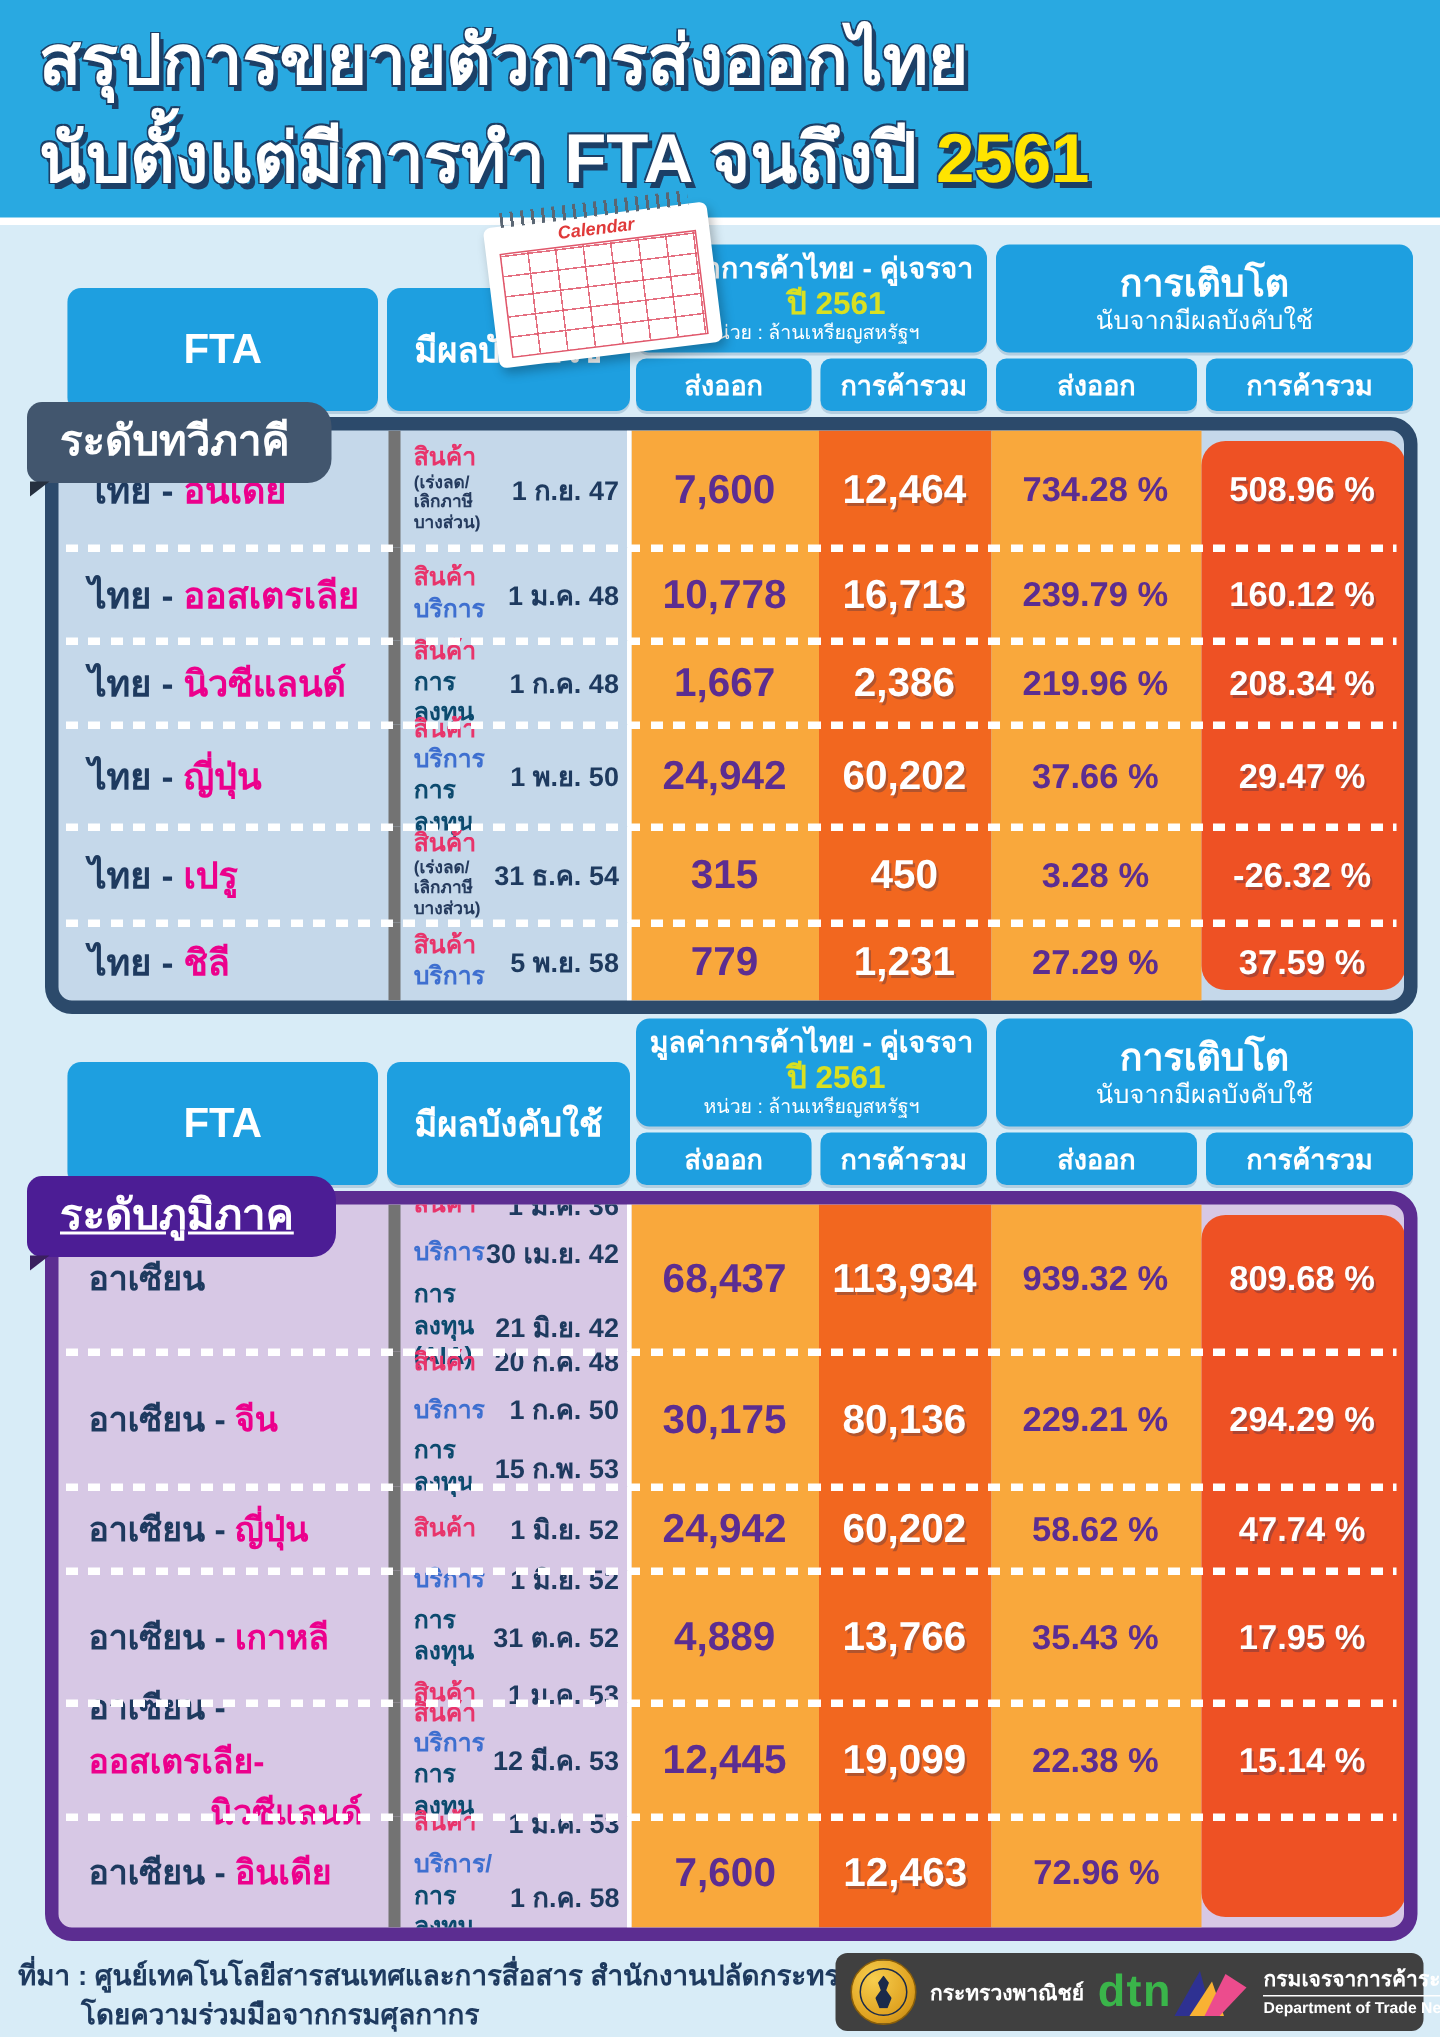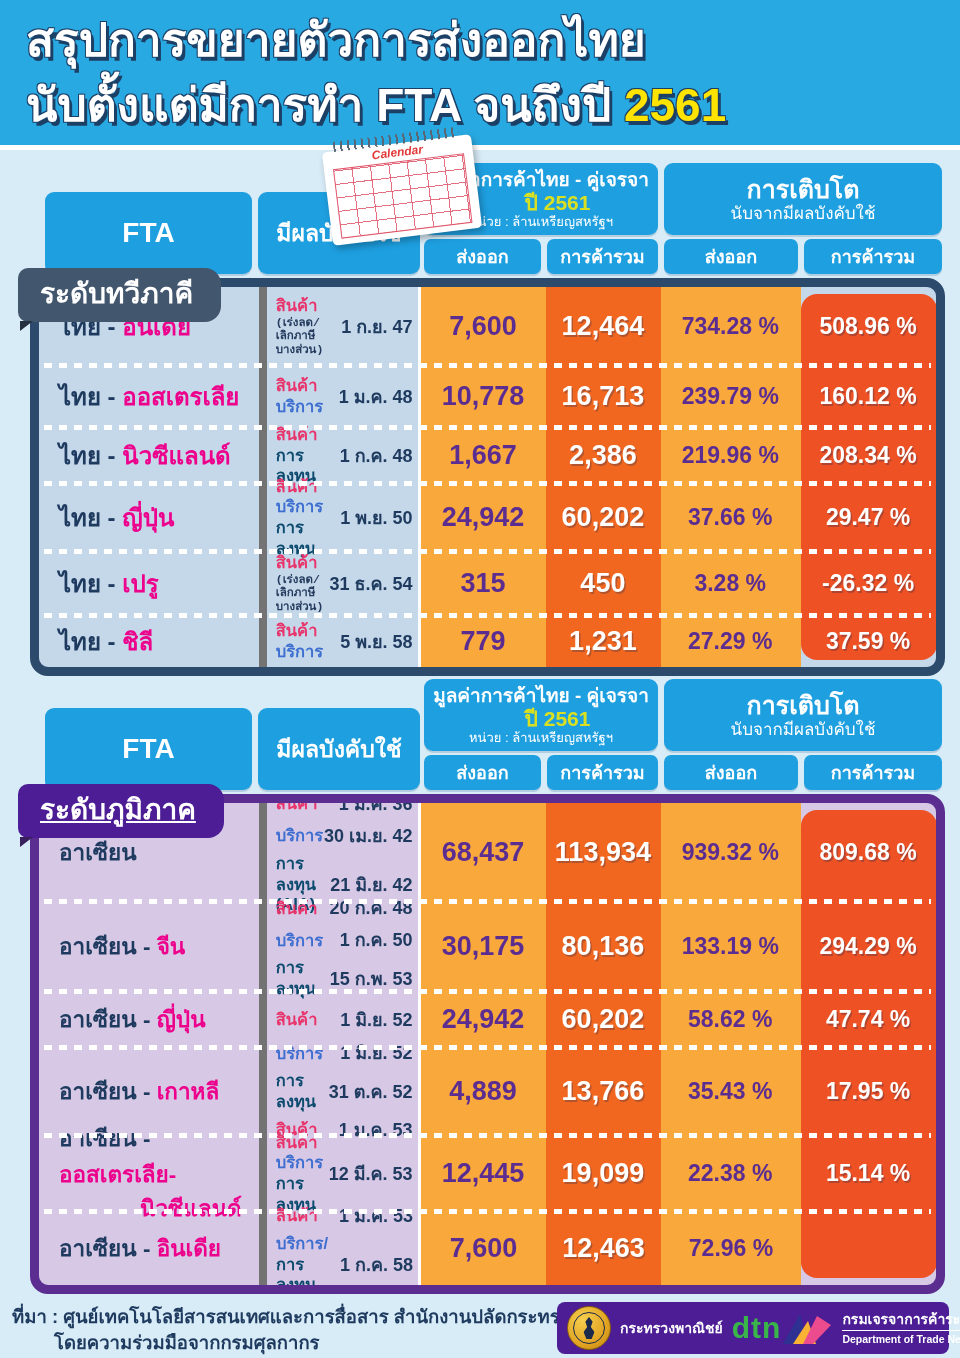--- a/index.html
+++ b/index.html
@@ -61,21 +61,21 @@
   .scope-cell { width:162px; border-left:8px solid #737373; border-right:3px solid #fff;
     padding:4px 5px 4px 9px; flex-direction:column; justify-content:center; align-items:stretch; }
   .scope-cell.single { flex-direction:row; align-items:center; }
   .scope-cell.single .sc-lines { flex:1; }
   .sc-item { display:flex; align-items:center; margin:1.5px 0; }
   .sc-item .sc-lines { flex:1; }
   .sc-line { font-size:16.5px; font-weight:bold; line-height:1.25; }
   .sc-pink { color:#E8346B; }
   .sc-blue { color:#3E6FD0; }
   .sc-navy { color:#0c4a6e; }
-  .sc-note { color:#253B5E; font-size:11.5px; line-height:1.2;font-family:Liberation Mono, monospace; }
+  .sc-note { color:#253B5E; font-size:11.5px; line-height:1.2; }
   .sc-date { font-size:18px; font-weight:bold; color:#1E3A5F; white-space:nowrap; text-align:right; }
   .vcell { justify-content:center; text-align:center; }
   .c-exp  { width:125px; color:#5C2D91; font-size:27px; font-weight:bold; }
   .c-tot  { width:115px; color:#fff;    font-size:27px; font-weight:bold; text-shadow:1.5px 2px 0 rgba(30,40,80,.3); }
   .c-gexp { width:140px; color:#5C2D91; font-size:23px; font-weight:bold; }
   .c-gtot { width:136px; color:#fff;    font-size:23px; font-weight:bold; text-shadow:1.5px 2px 0 rgba(30,40,80,.3); }
 
   
   .badge { position:absolute; left:18px; top:112px; z-index:6; color:#fff; font-size:28px; font-weight:bold;
     padding:3px 28px 7px 22px; border-radius:10px 16px 16px 10px; background:#42566E; }
@@ -93,21 +93,21 @@
   .cal-label { text-align:center; color:#E03A3A; font-size:12px; font-style:italic; font-weight:bold; line-height:1.1; }
   .cal-grid { margin:2px 9px 0 9px; height:70px; border:1.5px solid #E0566A;
     background:
       repeating-linear-gradient(0deg, transparent 0 12.5px, rgba(224,86,106,.85) 12.5px 13.5px),
       repeating-linear-gradient(90deg, transparent 0 17.5px, rgba(224,86,106,.85) 17.5px 18.5px); }
 
   
   .footer { position:absolute; left:0; top:1300px; width:960px; height:58px; }
   .source { position:absolute; left:12px; top:4px; color:#1E3A5F; font-size:18.5px; font-weight:bold; line-height:1.4; }
   .source .l2 { padding-left:42px; }
-  .logo-bar { position:absolute; left:557px; top:2px; width:392px; height:52px; background:#4c1d95;
+  .logo-bar { position:absolute; left:557px; top:2px; width:392px; height:52px; background:#404040;
     border-radius:8px; display:flex; align-items:center; padding:0 10px; gap:9px; }
   .seal { width:44px; height:44px; border-radius:50%; flex:none;
     background:radial-gradient(circle at 35% 30%, #F7CE4E, #DFA11F 65%, #B57E12); border:1px solid #8a5f0a; position:relative; }
   .seal::before { content:""; position:absolute; inset:5px; border-radius:50%; border:1.5px solid #1b2a4a; }
   .seal::after { content:""; position:absolute; left:50%; top:50%; width:13px; height:22px; transform:translate(-50%,-50%);
     background:#1b2a4a; clip-path:polygon(50% 0,78% 22%,64% 45%,92% 68%,70% 100%,30% 100%,8% 68%,36% 45%,22% 22%); }
   .ministry-label { color:#fff; font-size:14px; font-weight:bold; flex:none; }
   .dtn-logo { display:flex; align-items:center; flex:none; }
   .dtn-text { color:#3AB54A; font-size:30px; font-weight:bold; letter-spacing:1px; line-height:1; }
   .dept-names { color:#fff; line-height:1.2; }
@@ -343,21 +343,21 @@
               </div>
               <div class="sc-item">
                 <div class="sc-lines">
                   <div class="sc-line sc-navy">การลงทุน</div>
                 </div>
                 <div class="sc-date">15 ก.พ. 53</div>
               </div>
             </div>
             <div class="cell vcell c-exp">30,175</div>
             <div class="cell vcell c-tot">80,136</div>
-            <div class="cell vcell c-gexp">133.19 %</div>
+            <div class="cell vcell c-gexp">229.21 %</div>
             <div class="cell vcell c-gtot">294.29 %</div>
           </div>
           <div class="trow" style="height: 56px;">
             <div class="cell name-cell">
               <span class="np">อาเซียน - </span>
               <span class="nh">ญี่ปุ่น</span>
             </div>
             <div class="cell scope-cell">
               <div class="sc-item">
                 <div class="sc-lines">

